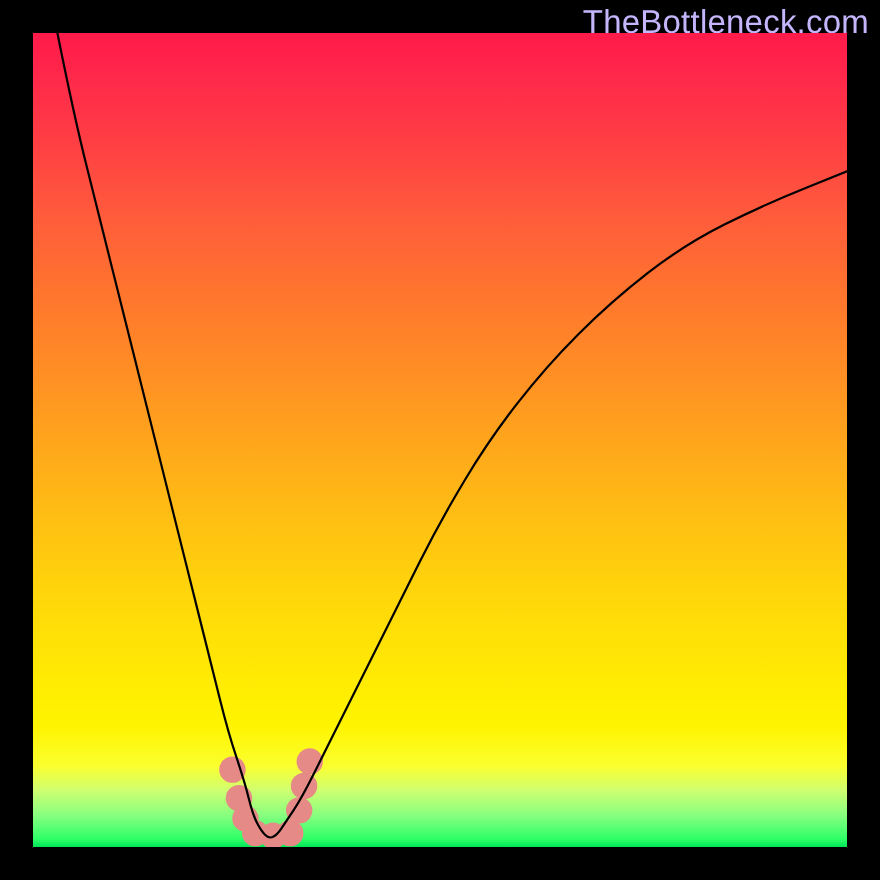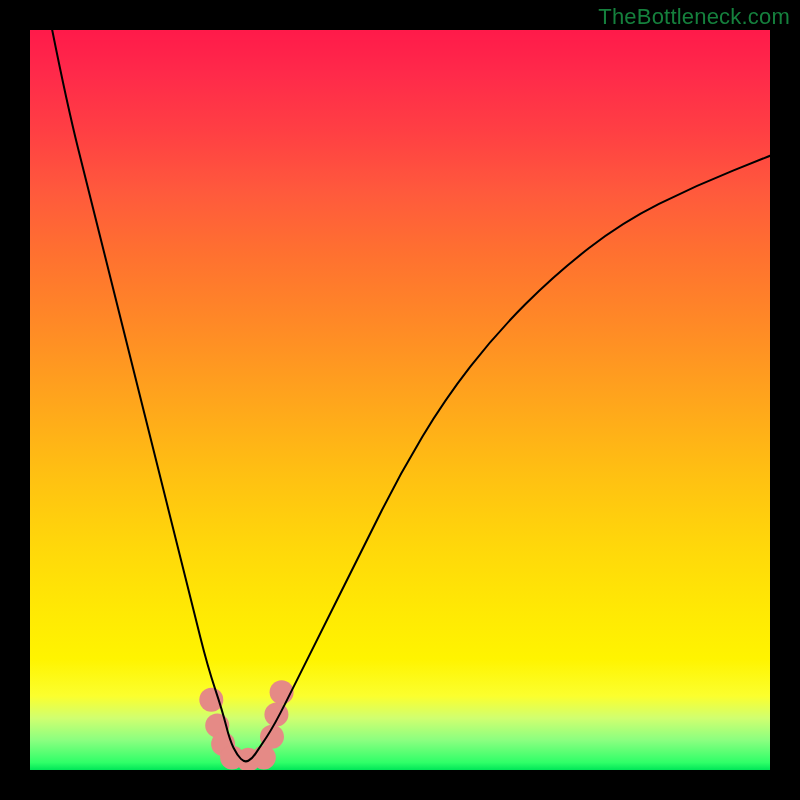--- a/index.html
+++ b/index.html
@@ -42,22 +42,22 @@
       #d0ff70 93%,
       #8aff80 96%,
       #2fff68 99%,
       #00e658 100%
     );
   }
   .watermark {
     position: absolute;
     top: 4px;
     right: 10px;
-    color: #15803d;
-    font-size: 22px;
+    color: #c4b5fd;
+    font-size: 30px;
     letter-spacing: 0.2px;
     text-align: center;
   }
   svg.curve {
     position: absolute;
     top: 0;
     left: 0;
     width: 740px;
     height: 740px;
   }

